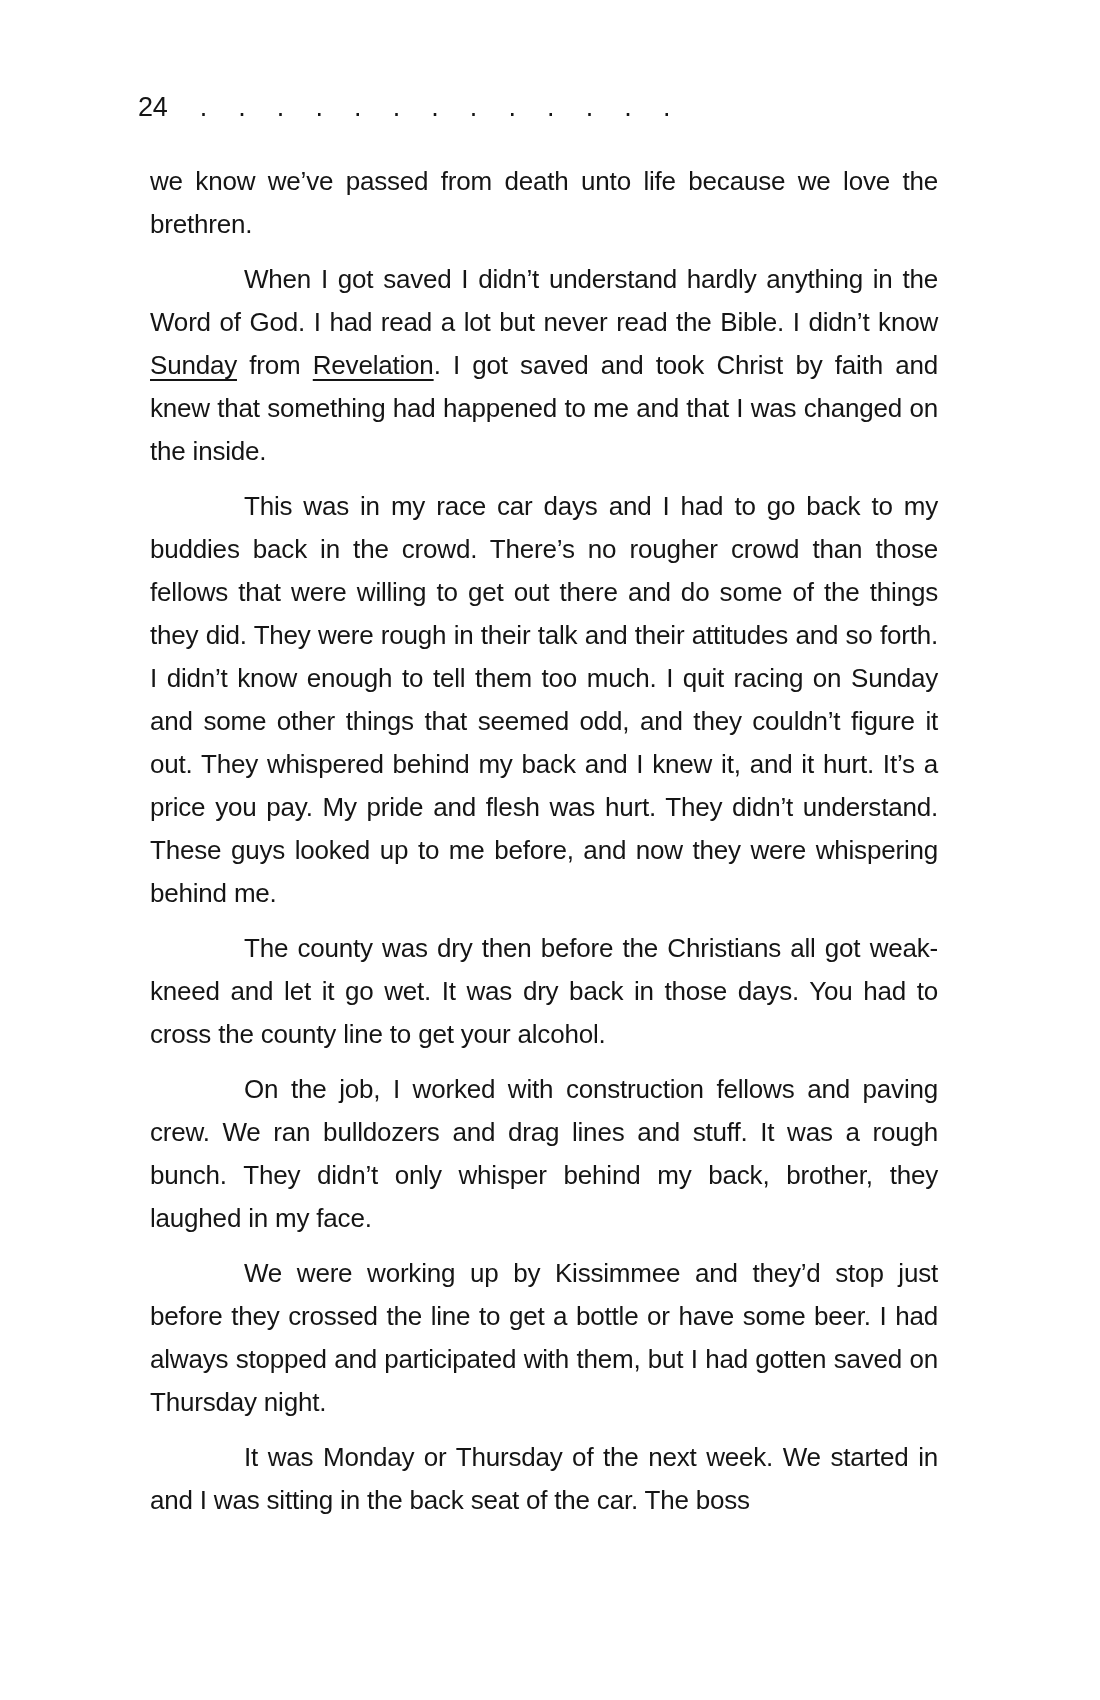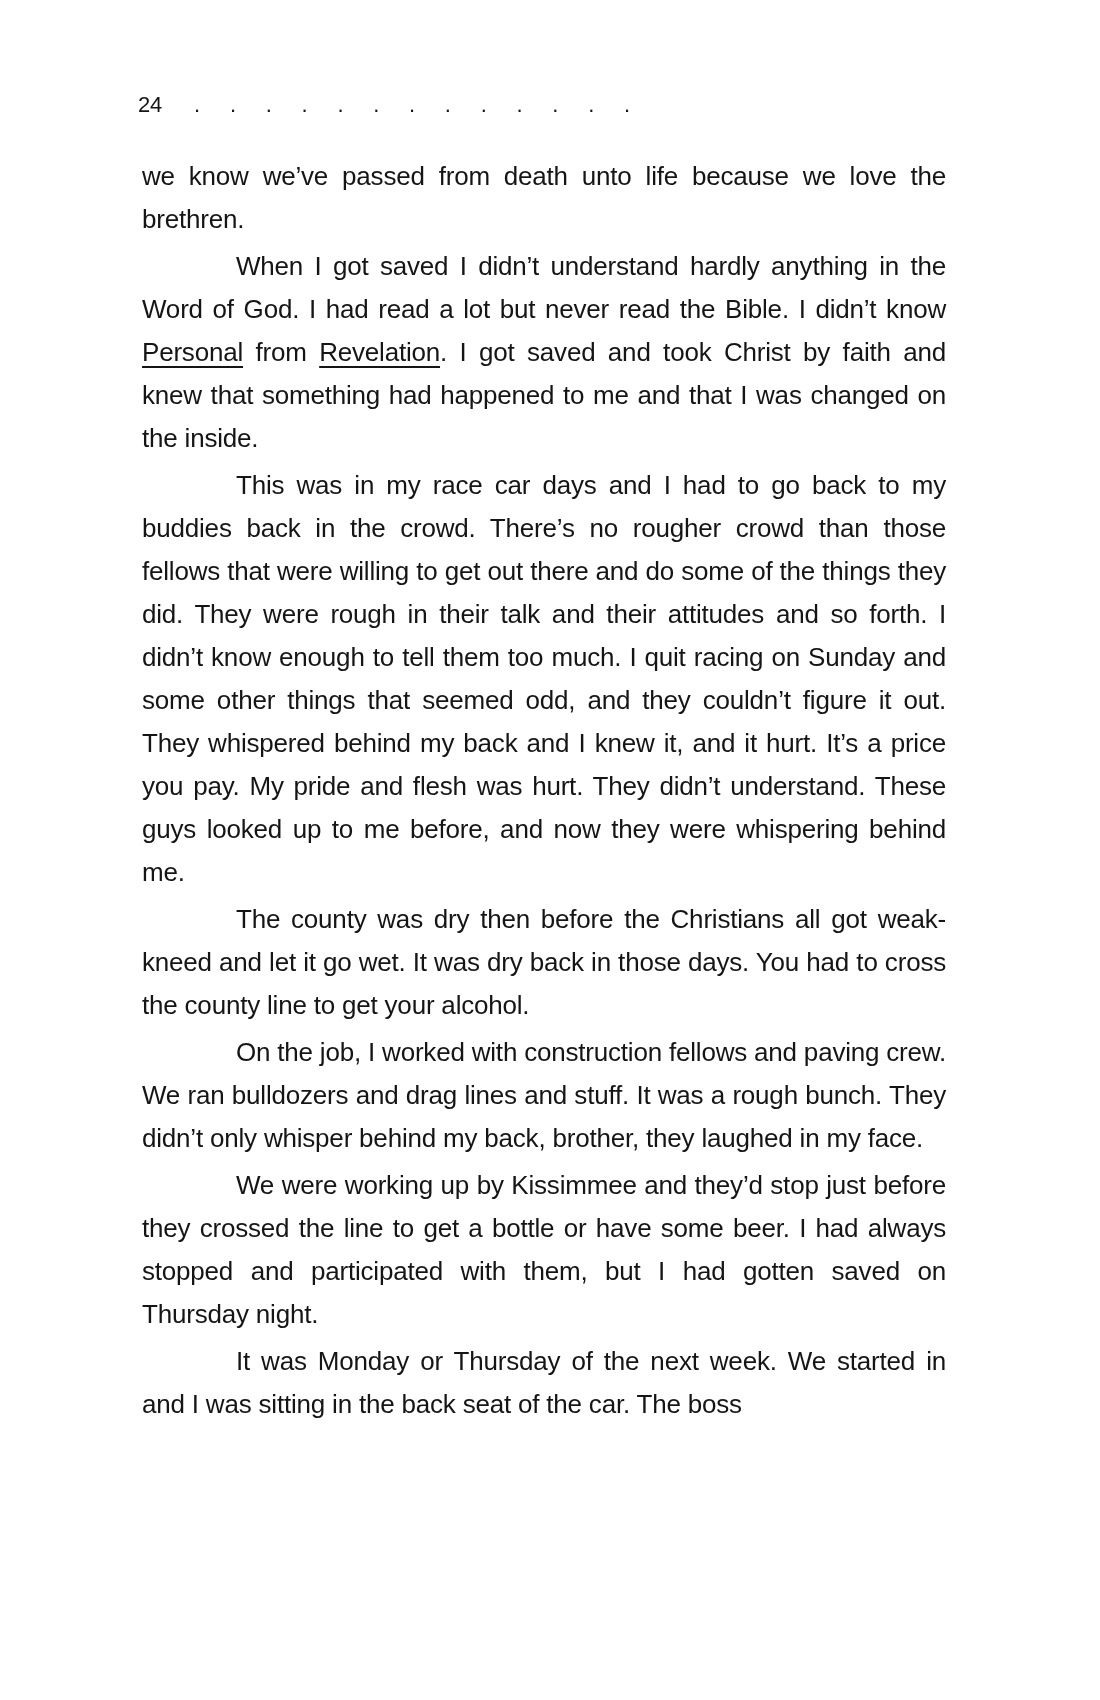--- a/index.html
+++ b/index.html
@@ -16,21 +16,21 @@
   }
   .page {
     box-sizing: border-box;
     width: 1100px;
     height: 1700px;
     padding: 92px 150px 0 138px;
   }
   .running-header {
     display: flex;
     align-items: flex-end;
-    font-size: 22px;
+    font-size: 27px;
     letter-spacing: -0.2px;
     white-space: nowrap;
   }
   .pagenum {
     flex: 0 0 auto;
   }
   .dotleader {
     flex: 1 1 auto;
     padding: 0 28px 0 32px;
     word-spacing: 24px;
@@ -41,21 +41,21 @@
     flex: 0 0 auto;
   }
   .body-text {
     margin-top: 37px;
     font-size: 26px;
     line-height: 43px;
     letter-spacing: -0.2px;
     text-align: justify;
   }
   .para {
-    margin: 4px;
+    margin: 12px;
     padding: 0;
   }
   .para.indent {
     text-indent: 94px;
   }
   .u {
     text-decoration: underline;
     text-underline-offset: 5px;
     text-decoration-thickness: 2px;
   }
@@ -63,20 +63,20 @@
 </head>
 <body>
 
 <div class="page">
   <div class="running-header">
     <span class="pagenum">24</span>
     <span class="dotleader">. . . . . . . . . . . . .</span>
   </div>
   <div class="body-text" id="page-body">
       <p class="para"><span>we know we’ve passed from death unto life because we love the brethren.</span></p>
-      <p class="para indent"><span>When I got saved I didn’t understand hardly anything in the Word of God.  I had read a lot but never read the Bible.  I didn’t know </span><span class="u">Personal</span><span> from </span><span class="u">Revelation</span><span>.  I got saved and took Christ by faith and knew that something had happened to me and that I was changed on the inside.</span></p>
+      <p class="para indent"><span>When I got saved I didn’t understand hardly anything in the Word of God.  I had read a lot but never read the Bible.  I didn’t know </span><span class="u">Sunday</span><span> from </span><span class="u">Revelation</span><span>.  I got saved and took Christ by faith and knew that something had happened to me and that I was changed on the inside.</span></p>
       <p class="para indent"><span>This was in my race car days and I had to go back to my buddies back in the crowd.  There’s no rougher crowd than those fellows that were willing to get out there and do some of the things they did.  They were rough in their talk and their attitudes and so forth.  I didn’t know enough to tell them too much.  I quit racing on Sunday and some other things that seemed odd, and they couldn’t figure it out. They whispered behind my back and I knew it, and it hurt.   It’s a price you pay. My pride and flesh was hurt.  They didn’t understand. These guys looked up to me before, and now they were whispering behind me.</span></p>
       <p class="para indent"><span>The county was dry then before the Christians all got weak-kneed and let it go wet.  It was dry back in those days.  You had to cross the county line to get your alcohol.</span></p>
       <p class="para indent"><span>On the job, I worked with construction fellows and paving crew.  We ran bulldozers and drag lines and stuff.  It was a rough bunch.  They didn’t only whisper behind my back, brother, they laughed in my face.</span></p>
       <p class="para indent"><span>We were working up by Kissimmee and they’d stop just before they crossed the line to get a bottle or have some beer.  I had always stopped and participated with them, but I had gotten saved on Thursday night.</span></p>
       <p class="para indent"><span>It was Monday or Thursday of the next week.   We started in and I was sitting in the back seat of the car.  The boss</span></p>
     </div>
 </div>
 
 </body></html>

